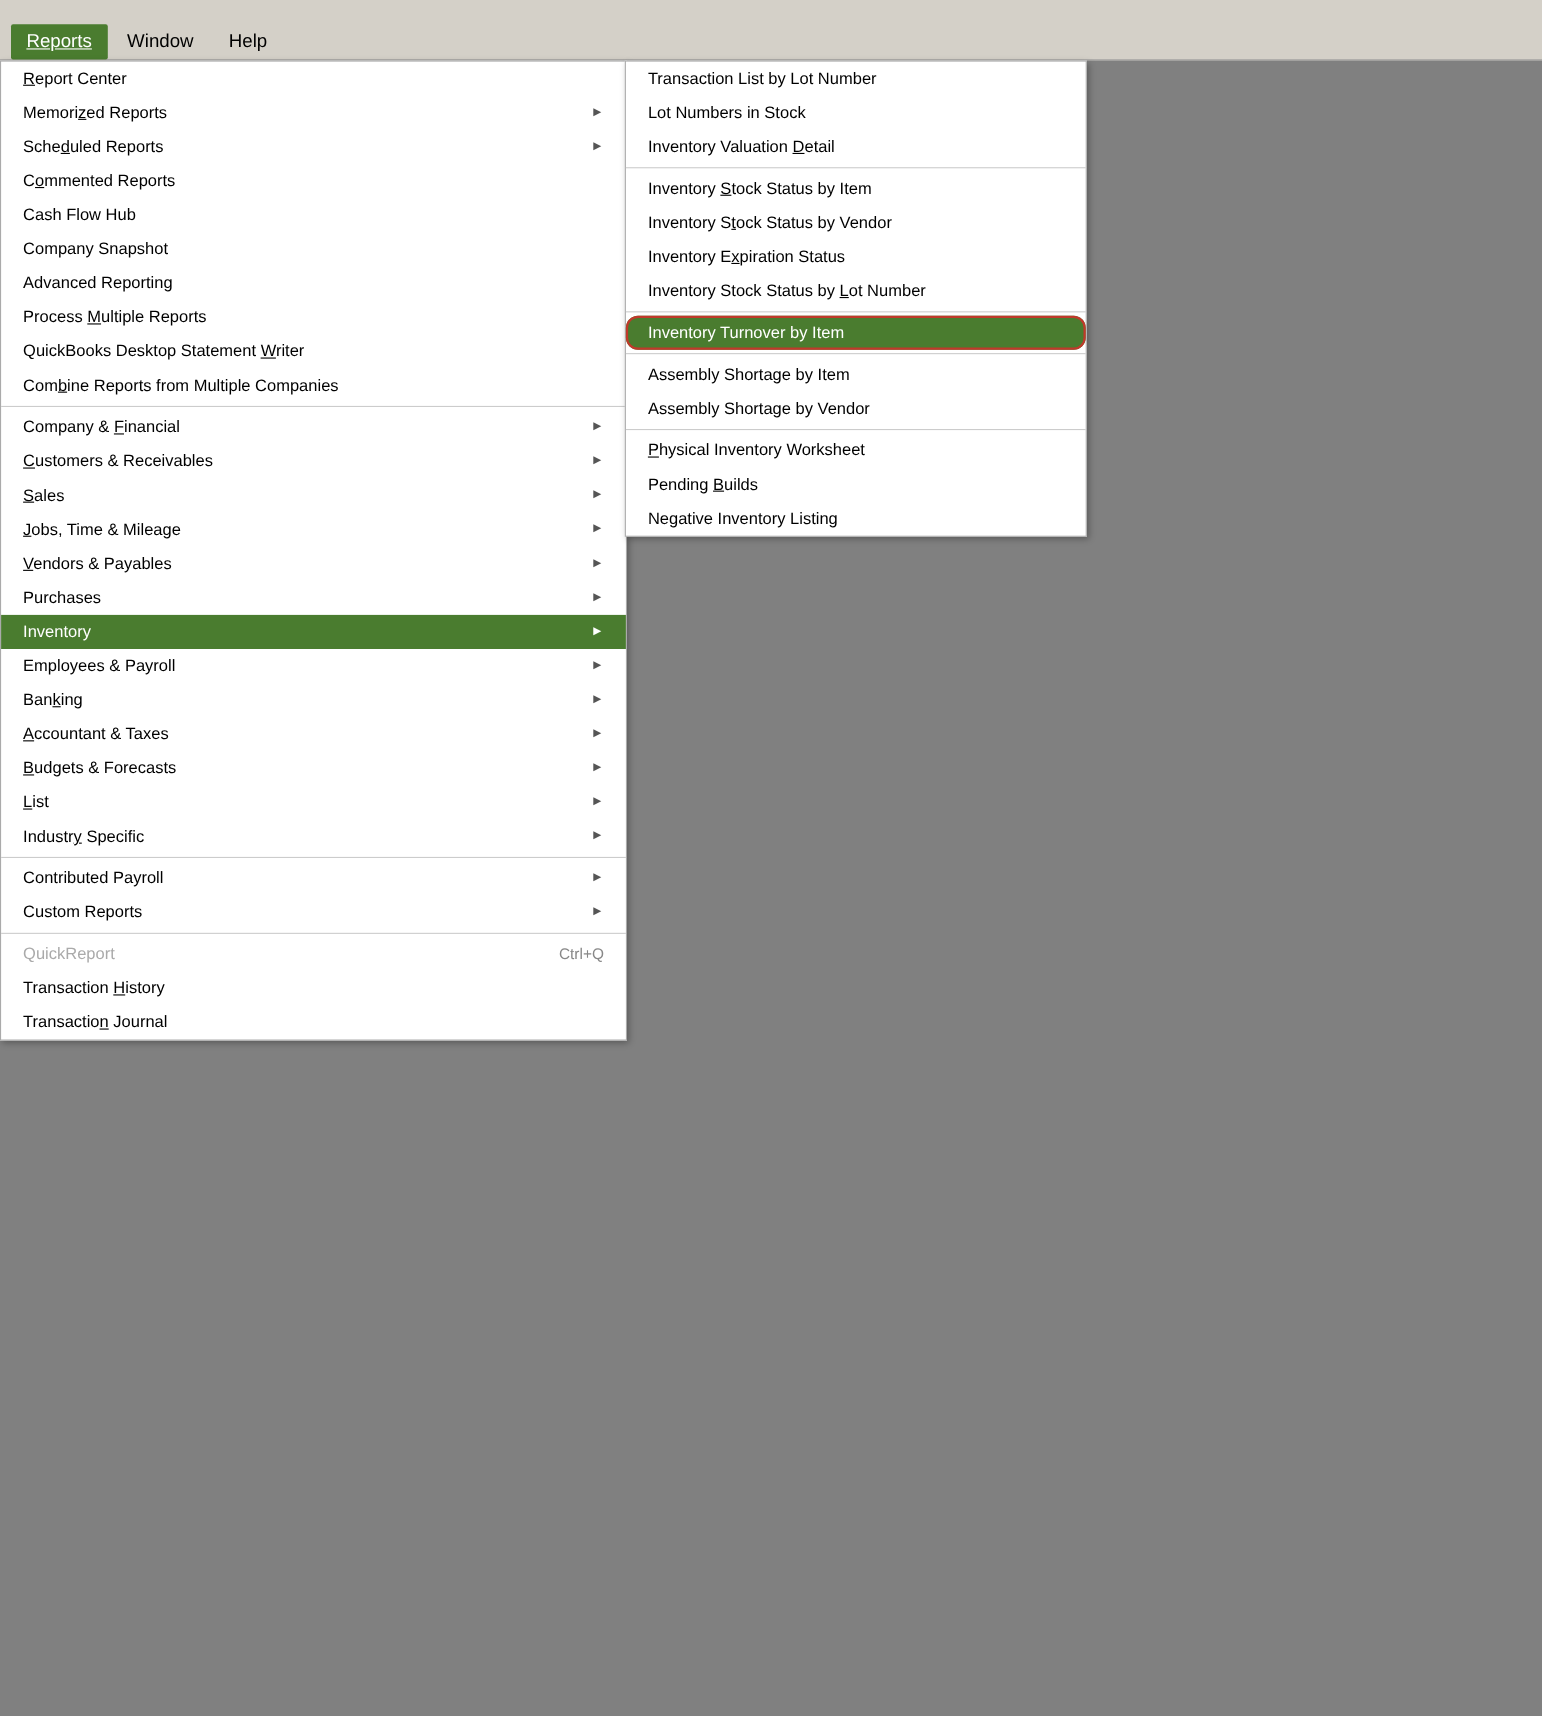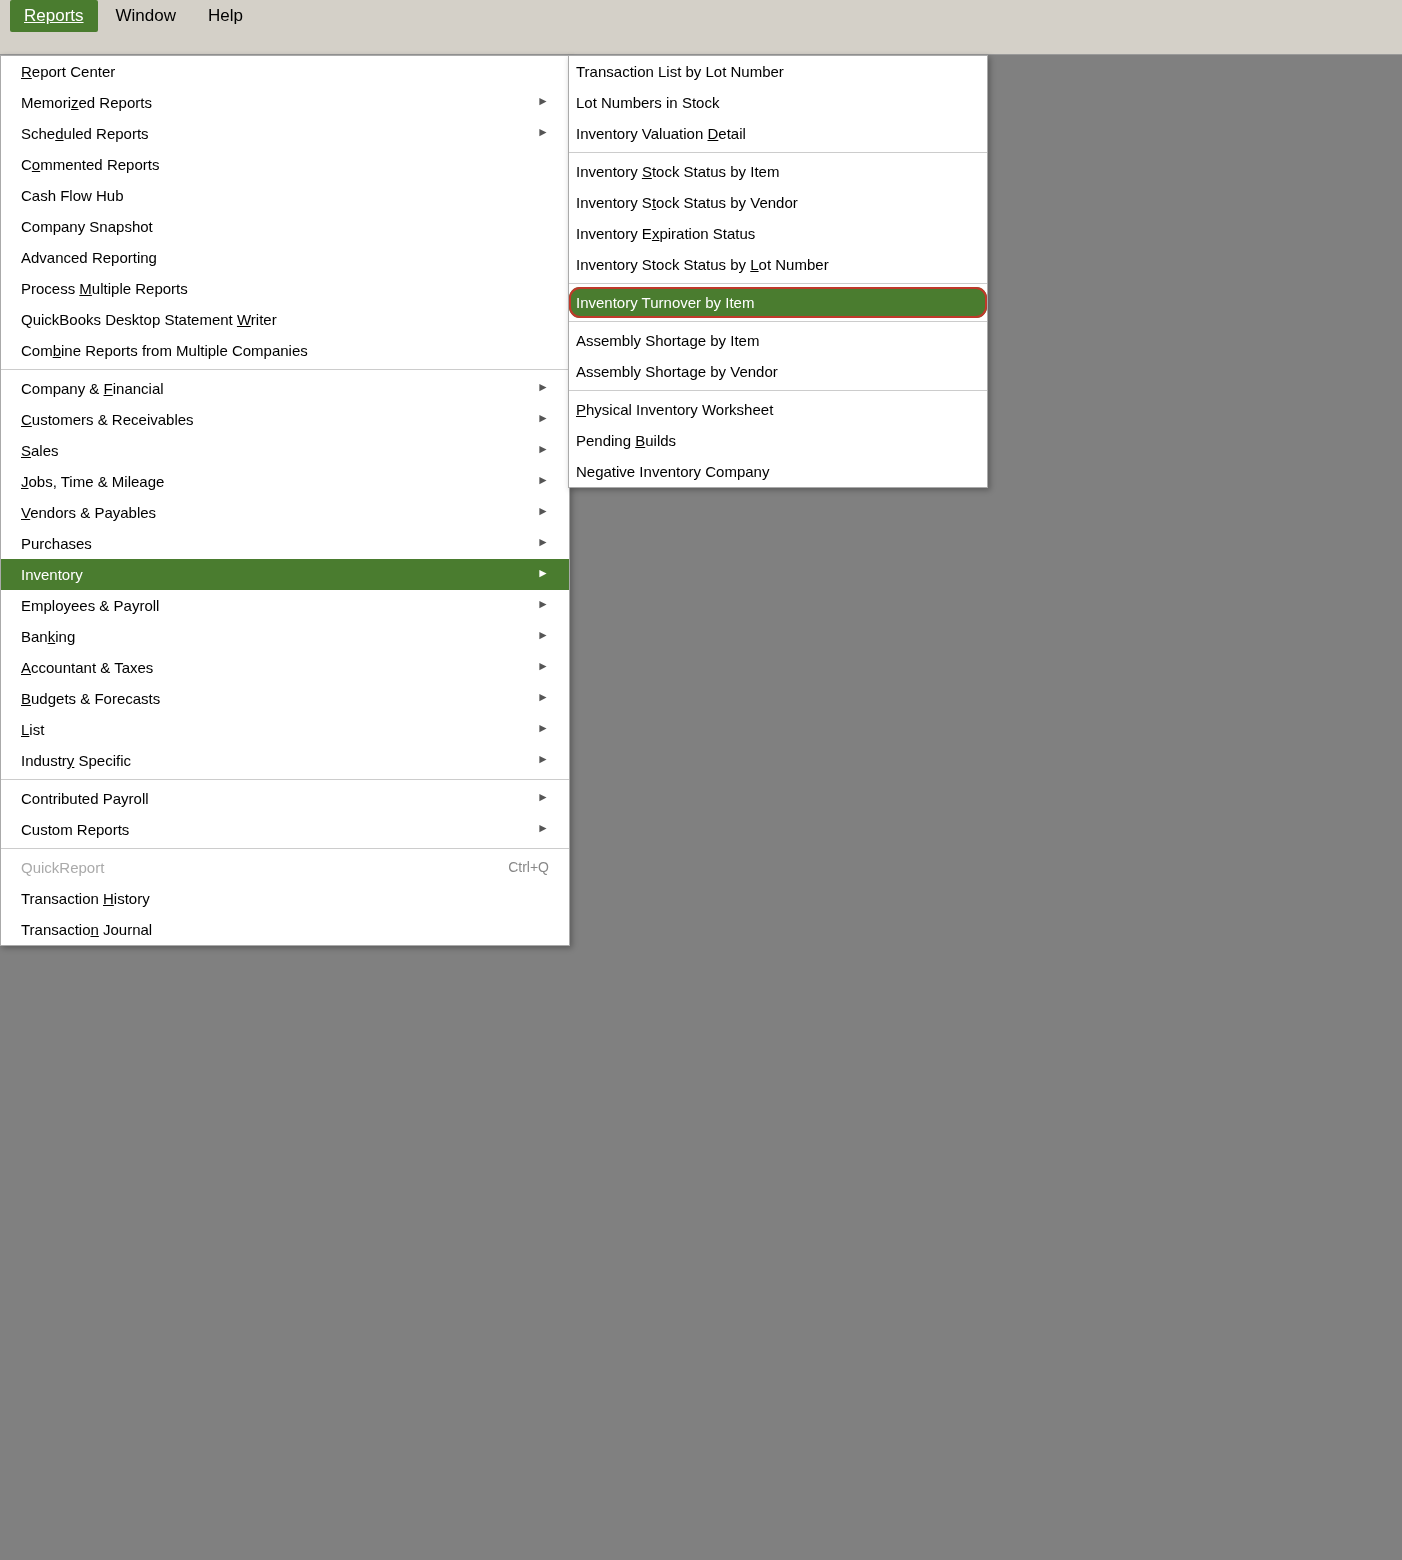--- a/index.html
+++ b/index.html
@@ -16,21 +16,21 @@
     
     .menu-bar {
       position: absolute;
       top: 0;
       left: 0;
       width: 100%;
       height: 55px;
       background: #d4d0c8;
       border-bottom: 1px solid #999;
       display: flex;
-      align-items: flex-start;
+      align-items: flex-end;
       padding: 0 10px;
       gap: 4px;
     }
 
     .menu-bar-item {
       padding: 6px 14px;
       font-size: 17px;
       cursor: pointer;
       border: none;
       background: transparent;
@@ -104,21 +104,21 @@
       top: 55px;
       left: 568px;
       width: 420px;
       background: white;
       border: 1px solid #aaa;
       box-shadow: 2px 2px 6px rgba(0,0,0,0.3);
       z-index: 101;
     }
 
     .submenu .menu-item {
-      padding: 7px 7px;
+      padding: 7px 20px;
       font-size: 15px;
     }
 
     .submenu .menu-item.selected-highlight-red {
       background: #4a7c2f;
       color: white;
       outline: 2px solid #c0392b;
       outline-offset: -2px;
     }
   </style>
@@ -296,15 +296,15 @@
 
   <div class="menu-divider"></div>
 
   <div class="menu-item">
     <span><u>P</u>hysical Inventory Worksheet</span>
   </div>
   <div class="menu-item">
     <span>Pending <u>B</u>uilds</span>
   </div>
   <div class="menu-item">
-    <span>Negative Inventory Company</span>
+    <span>Negative Inventory Listing</span>
   </div>
 </div>
 
 </body></html>

